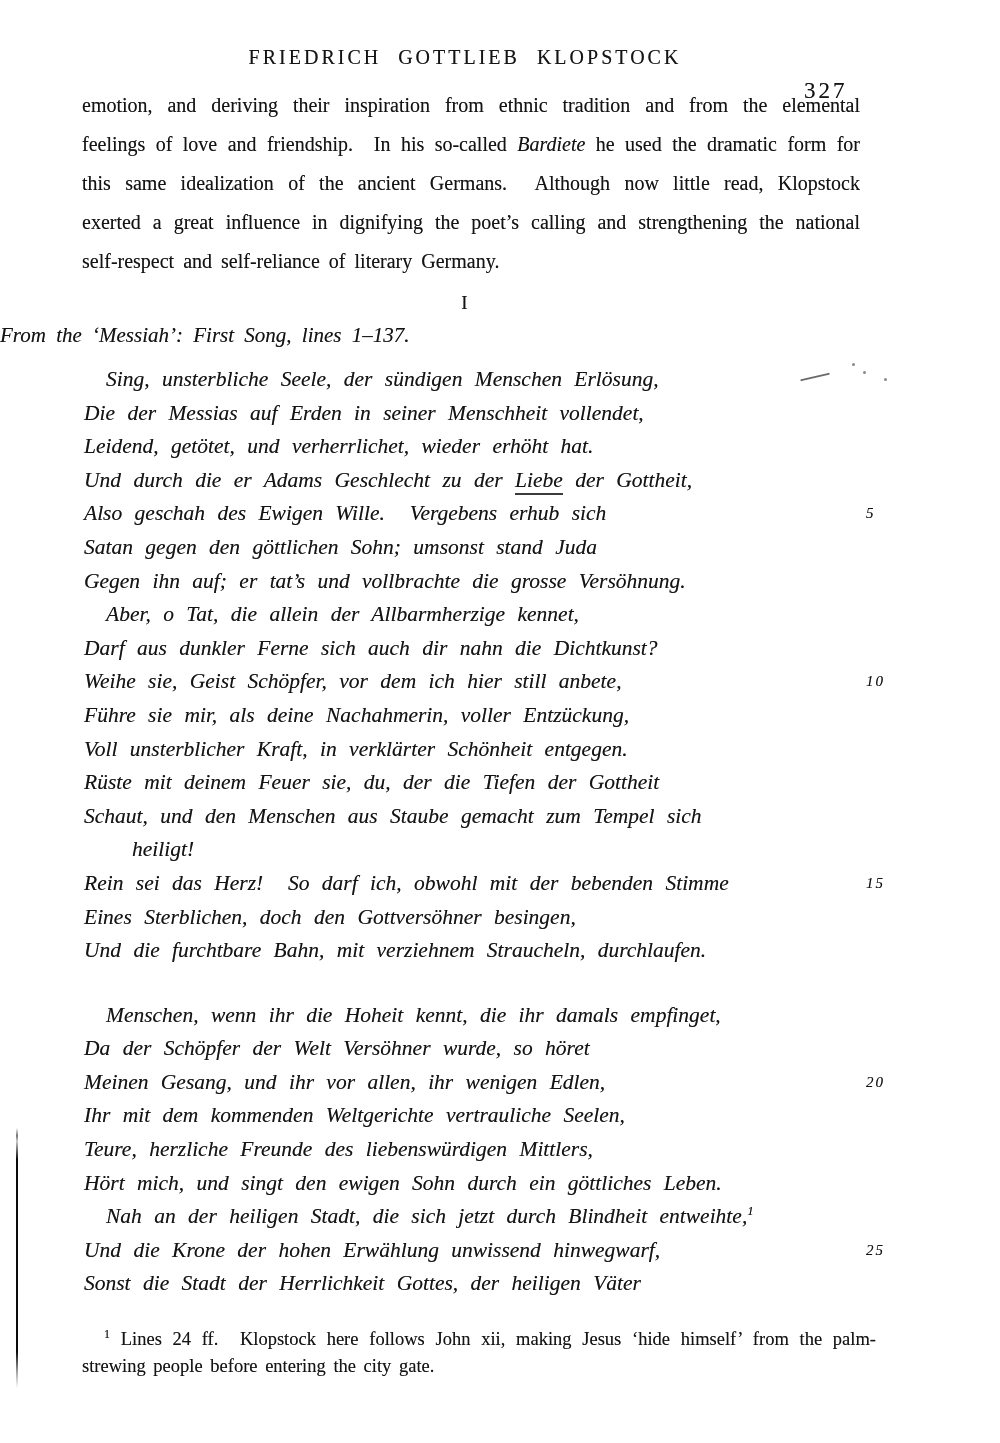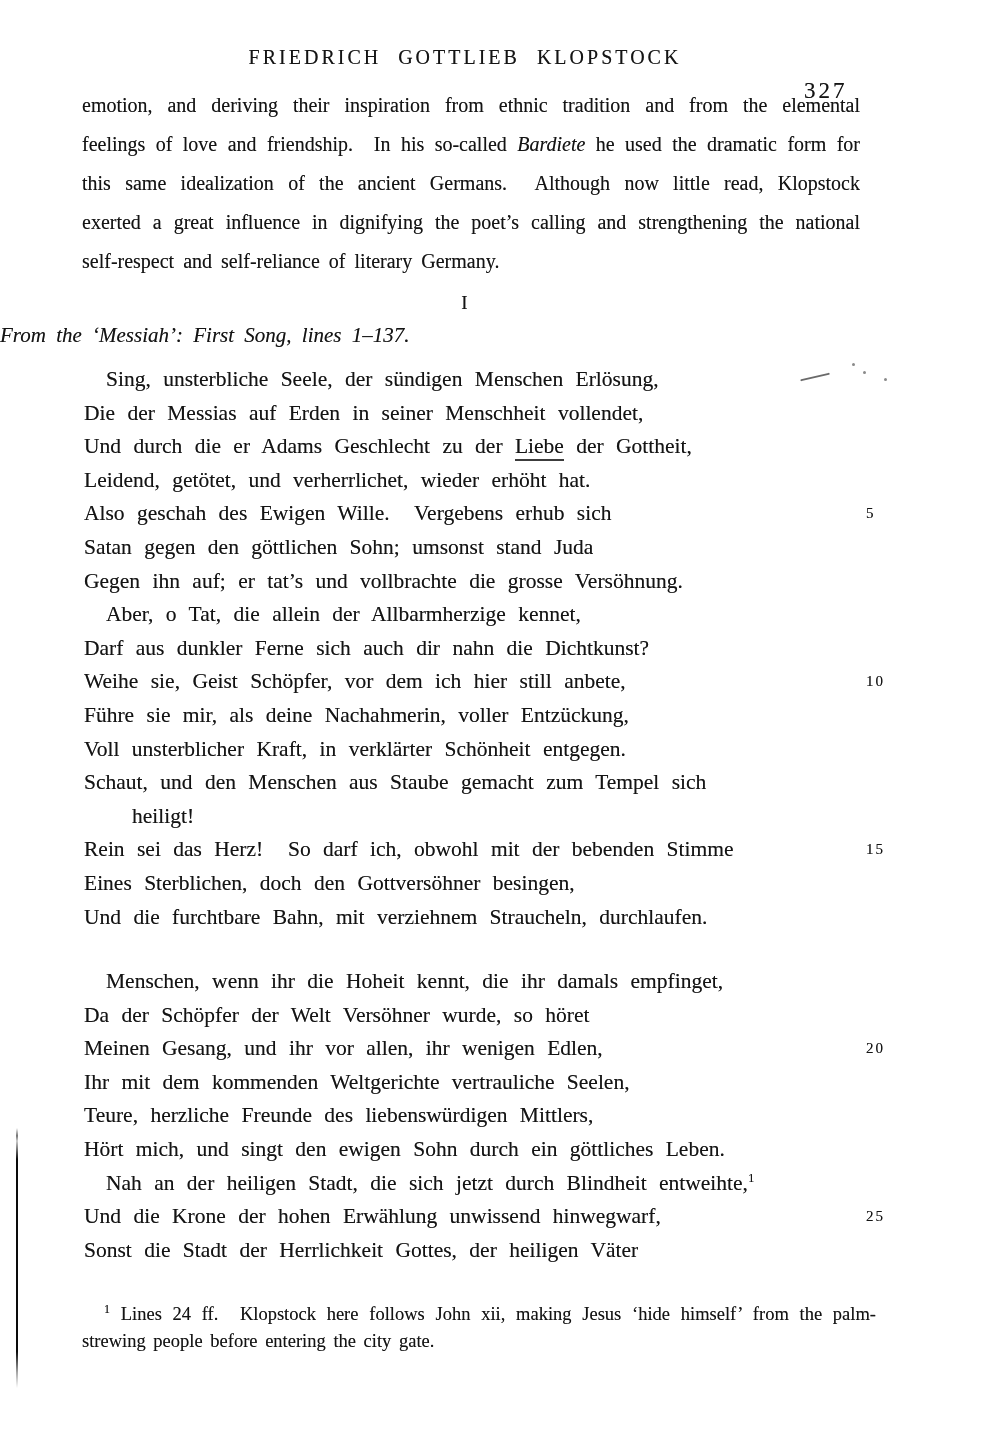--- a/index.html
+++ b/index.html
@@ -51,20 +51,21 @@
     width:930px;
     text-align:left;
     font-style:italic;
     font-size:21px;
     word-spacing:5px;
   }
   .poem {
     position:relative;
     margin:15px 0 10px 84px;
     width:880px;
+    font-style:italic;
   }
   .pline {
     position:relative;
     font-size:21.5px;
     line-height:33.6px;
     word-spacing:7px;
     white-space:pre-wrap;
   }
   .ind  { padding-left:22px; }
   .ind2 { padding-left:48px; }
@@ -78,21 +79,21 @@
   }
   .u-pencil {
     border-bottom:2px solid #3c3c3c;
     padding-bottom:1px;
   }
   sup.fnref {
     font-size:13px;
     line-height:0;
   }
   .footnote {
-    margin:34px 0 0 82px;
+    margin:25px 0 0 82px;
     width:794px;
     font-size:18.5px;
     line-height:27px;
     text-indent:22px;
     text-align:justify;
     word-spacing:3px;
     white-space:pre-wrap;
   }
   .footnote sup { font-size:12px; line-height:0; }
   .scan-line {
@@ -130,30 +131,31 @@
 
   <p class="intro"><span>emotion, and deriving their inspiration from ethnic tradition and from the elemental feelings of love and friendship.  In his so-called </span><i>Bardiete</i><span> he used the dramatic form for this same idealization of the ancient Germans.  Although now little read, Klopstock exerted a great influence in dignifying the poet’s calling and strengthening the national self-respect and self-reliance of literary Germany.</span></p>
 
   <div class="section-num">I</div>
 
   <div class="section-heading">From the ‘Messiah’: First Song, lines 1–137.</div>
 
   <div class="poem">
     <div class="pline ind"><span>Sing, unsterbliche Seele, der sündigen Menschen Erlösung,</span></div>
     <div class="pline"><span>Die der Messias auf Erden in seiner Menschheit vollendet,</span></div>
+    <div class="pline"><span>Leidend, getötet, und verherrlichet, wieder erhöht hat.</span></div>
     <div class="pline"><span>Und durch die er Adams Geschlecht zu der </span><span class="u-pencil">Liebe</span><span> der Gottheit,</span></div>
-    <div class="pline"><span>Leidend, getötet, und verherrlichet, wieder erhöht hat.</span></div>
     <div class="pline"><span>Also geschah des Ewigen Wille.  Vergebens erhub sich</span><span class="lnum">5</span></div>
     <div class="pline"><span>Satan gegen den göttlichen Sohn; umsonst stand Juda</span></div>
     <div class="pline"><span>Gegen ihn auf; er tat’s und vollbrachte die grosse Versöhnung.</span></div>
     <div class="pline ind"><span>Aber, o Tat, die allein der Allbarmherzige kennet,</span></div>
     <div class="pline"><span>Darf aus dunkler Ferne sich auch dir nahn die Dichtkunst?</span></div>
     <div class="pline"><span>Weihe sie, Geist Schöpfer, vor dem ich hier still anbete,</span><span class="lnum">10</span></div>
     <div class="pline"><span>Führe sie mir, als deine Nachahmerin, voller Entzückung,</span></div>
     <div class="pline"><span>Voll unsterblicher Kraft, in verklärter Schönheit entgegen.</span></div>
+    <div class="pline"><span>Rüste mit deinem Feuer sie, du, der die Tiefen der Gottheit</span></div>
     <div class="pline"><span>Schaut, und den Menschen aus Staube gemacht zum Tempel sich</span></div>
     <div class="pline ind2"><span>heiligt!</span></div>
     <div class="pline"><span>Rein sei das Herz!  So darf ich, obwohl mit der bebenden Stimme</span><span class="lnum">15</span></div>
     <div class="pline"><span>Eines Sterblichen, doch den Gottversöhner besingen,</span></div>
     <div class="pline"><span>Und die furchtbare Bahn, mit verziehnem Straucheln, durchlaufen.</span></div>
     <div class="pline ind stanza-gap"><span>Menschen, wenn ihr die Hoheit kennt, die ihr damals empfinget,</span></div>
     <div class="pline"><span>Da der Schöpfer der Welt Versöhner wurde, so höret</span></div>
     <div class="pline"><span>Meinen Gesang, und ihr vor allen, ihr wenigen Edlen,</span><span class="lnum">20</span></div>
     <div class="pline"><span>Ihr mit dem kommenden Weltgerichte vertrauliche Seelen,</span></div>
     <div class="pline"><span>Teure, herzliche Freunde des liebenswürdigen Mittlers,</span></div>

